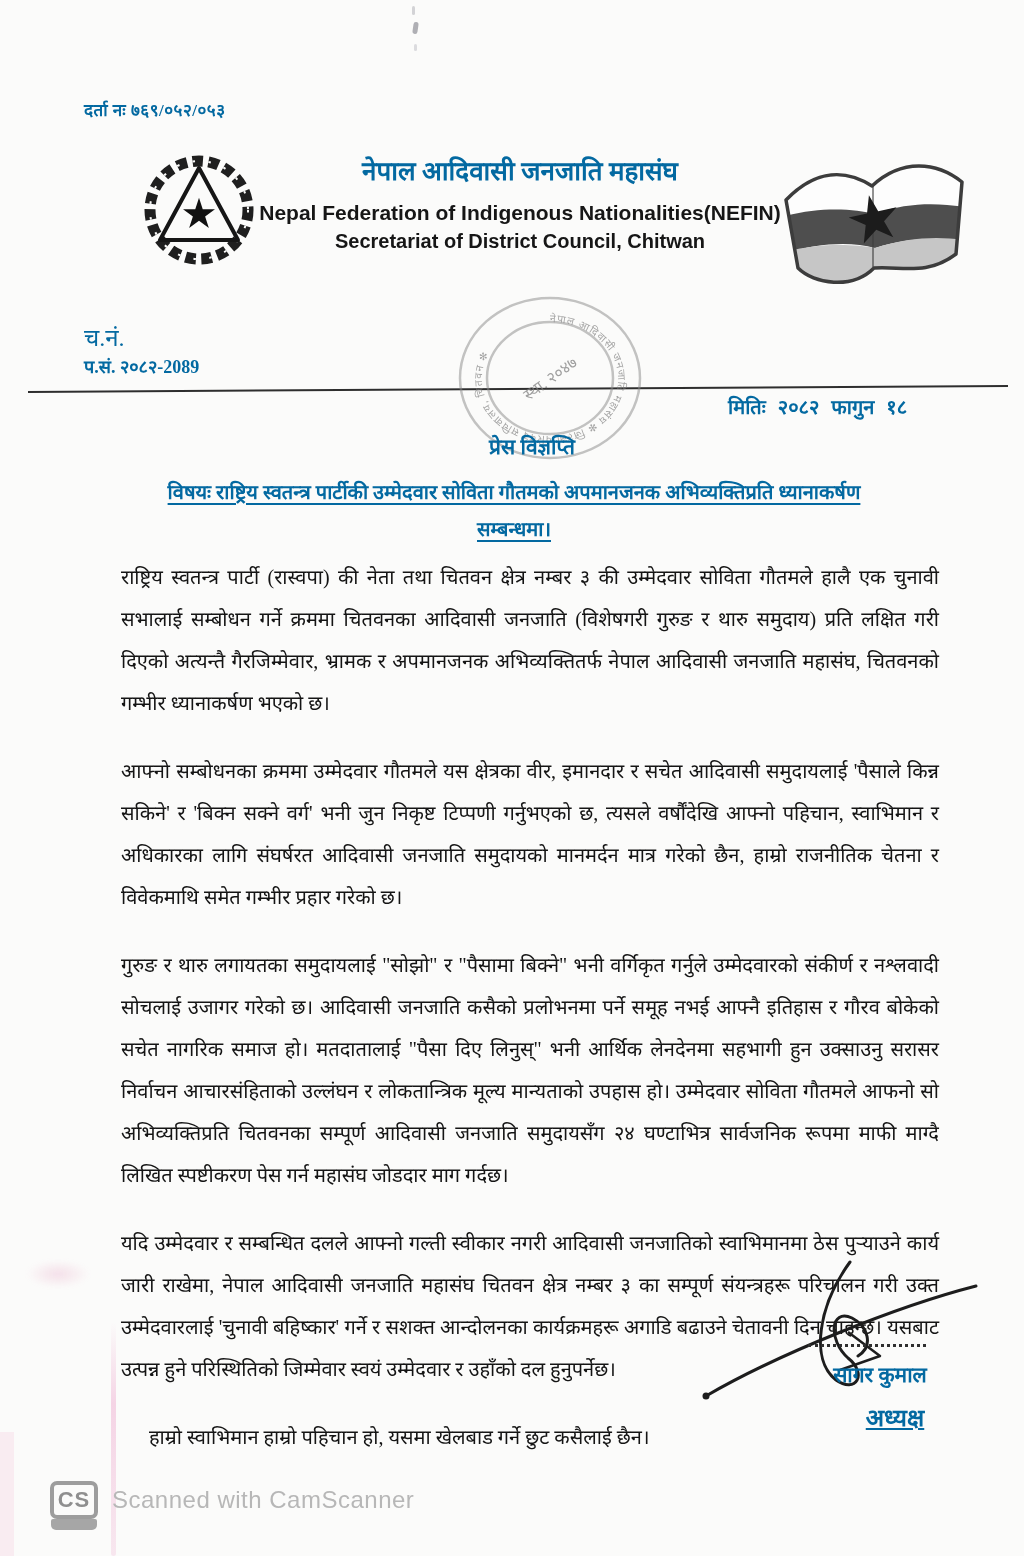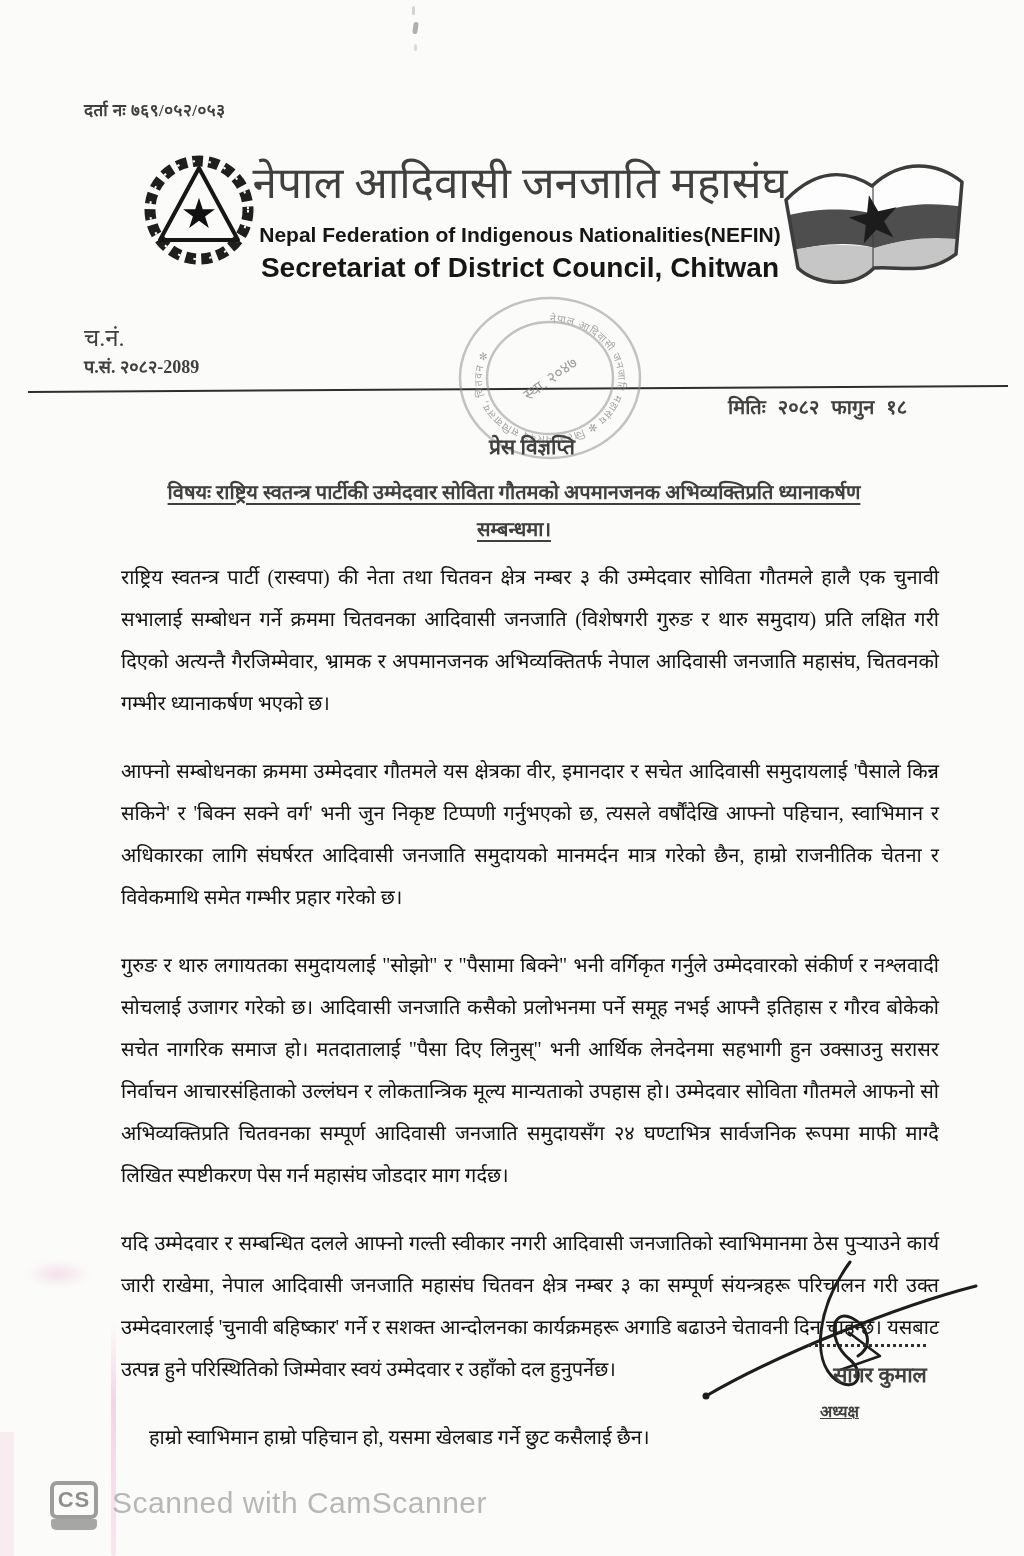--- a/index.html
+++ b/index.html
@@ -1,27 +1,27 @@
 <!DOCTYPE html>
 <html><head>
 <meta charset="utf-8">
 <style>
   html,body{margin:0;padding:0;}
   body{width:1024px;height:1556px;background:#f6f6f5;font-family:"Liberation Serif","DejaVu Serif",serif;}
   #page{position:relative;width:1024px;height:1556px;background:#fbfbfa;overflow:hidden;}
-  .np{font-family:"Liberation Serif","DejaVu Serif",serif;color:#404040;}
+  .np{font-family:"Liberation Serif","DejaVu Serif",serif;color:#0369a1;}
   .abs{position:absolute;}
 
   .reg-no{left:84px;top:98px;font-size:17px;font-weight:bold;letter-spacing:.5px;}
 
   .header-center{left:225px;top:156px;width:590px;text-align:center;}
-  .org-title-np{font-size:44px;font-weight:normal;line-height:1.25;}
+  .org-title-np{font-size:26px;font-weight:bold;line-height:1.25;}
   .org-dept-np{font-size:25px;font-weight:bold;margin-top:9px;}
   .org-title-en{font-family:"Liberation Sans",sans-serif;font-size:21px;font-weight:bold;margin-top:12px;color:#161616;}
-  .org-dept-en{font-family:"Liberation Sans",sans-serif;font-size:28px;font-weight:bold;margin-top:5px;color:#161616;}
+  .org-dept-en{font-family:"Liberation Sans",sans-serif;font-size:20px;font-weight:bold;margin-top:5px;color:#161616;}
 
   .ch-no{left:84px;top:320px;font-size:24px;font-weight:normal;}
   .ps-no{left:84px;top:354px;font-size:18px;font-weight:bold;}
 
   .rule{left:28px;top:388px;width:980px;border-top:2.5px solid #2e2e2e;transform:rotate(-0.35deg);}
 
   .stamp{left:452px;top:292px;width:196px;height:172px;opacity:.85;}
 
   .letter-date{left:728px;top:393px;font-size:20px;font-weight:bold;font-family:Liberation Mono, monospace;}
 
@@ -31,27 +31,27 @@
   .subject .u{text-decoration:underline;text-underline-offset:4px;}
   .subject .line2{display:block;margin-top:8px;}
 
   .body-text{left:121px;top:556px;width:818px;font-size:20px;line-height:42px;text-align:justify;color:#141414;}
   .body-text p{margin:0 0 26px 0;}
   .body-text p:last-child{margin-bottom:0;margin-left:28px;}
 
   .sig-svg{left:698px;top:1256px;width:292px;height:148px;}
   .sig-dots{left:808px;top:1344px;width:118px;border-top:3px dotted #2f2f2f;}
   .sig-name{left:790px;top:1360px;width:180px;text-align:center;font-size:21px;font-weight:bold;}
-  .sig-title{left:820px;top:1400px;width:150px;text-align:left;font-size:16px;font-weight:bold;text-decoration:underline;}
+  .sig-title{left:820px;top:1400px;width:150px;text-align:center;font-size:24px;font-weight:bold;text-decoration:underline;}
 
   .cs-badge{left:50px;top:1481px;width:48px;height:50px;padding-left:44px;}
   .cs-box{position:absolute;left:0;top:0;width:40px;height:30px;border:4px solid #9d9d9d;border-radius:7px;display:flex;align-items:center;justify-content:center;
           font-family:"Liberation Sans",sans-serif;font-size:22px;font-weight:bold;color:#8f8f8f;letter-spacing:1px;}
   .cs-bar{position:absolute;left:1px;top:38px;width:46px;height:11px;background:#a6a6a6;border-radius:2px 2px 5px 5px;}
-  .cs-text{left:112px;top:1486px;font-family:"Liberation Sans",sans-serif;font-size:30px;color:#b7b7b7;letter-spacing:.5px;}
+  .cs-text{left:112px;top:1486px;font-family:"Liberation Sans",sans-serif;font-size:24px;color:#b7b7b7;letter-spacing:.5px;}
 
   .pink-streak{left:111px;top:1322px;width:5px;height:234px;border-radius:3px;
     background:linear-gradient(to bottom,rgba(233,140,190,0),rgba(233,140,190,.35) 35%,rgba(233,140,190,.18));}
   .pink-smudge{left:26px;top:1260px;width:64px;height:28px;border-radius:50%;
     background:radial-gradient(closest-side,rgba(225,130,175,.22),rgba(225,130,175,0));filter:blur(2px);}
   .pink-edge{left:0;top:1432px;width:14px;height:124px;background:rgba(240,160,200,.16);}
   .speck1{left:412px;top:6px;width:3px;height:9px;background:#c2c2c6;opacity:.7;border-radius:2px;}
   .speck2{left:413px;top:22px;width:5px;height:12px;background:#8f8f96;opacity:.7;border-radius:3px;transform:rotate(8deg);}
   .speck3{left:414px;top:44px;width:3px;height:7px;background:#c7c7cb;opacity:.6;border-radius:2px;}
 </style>

